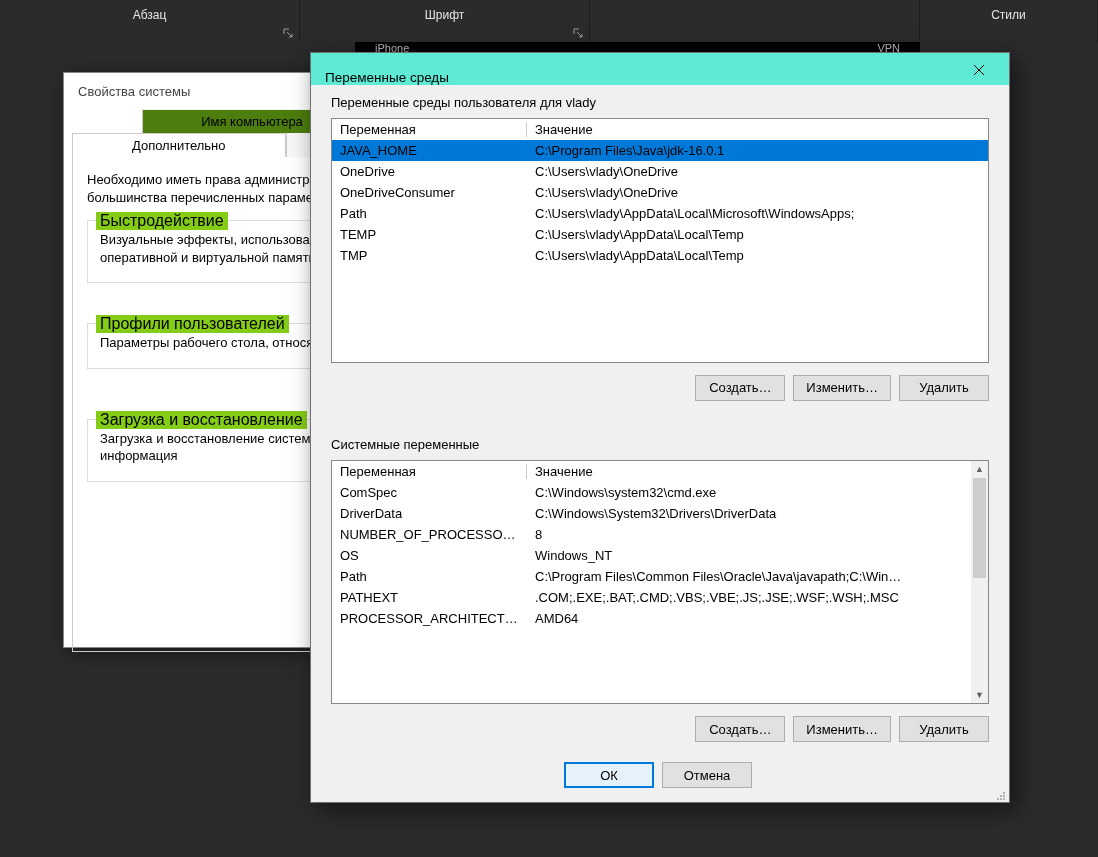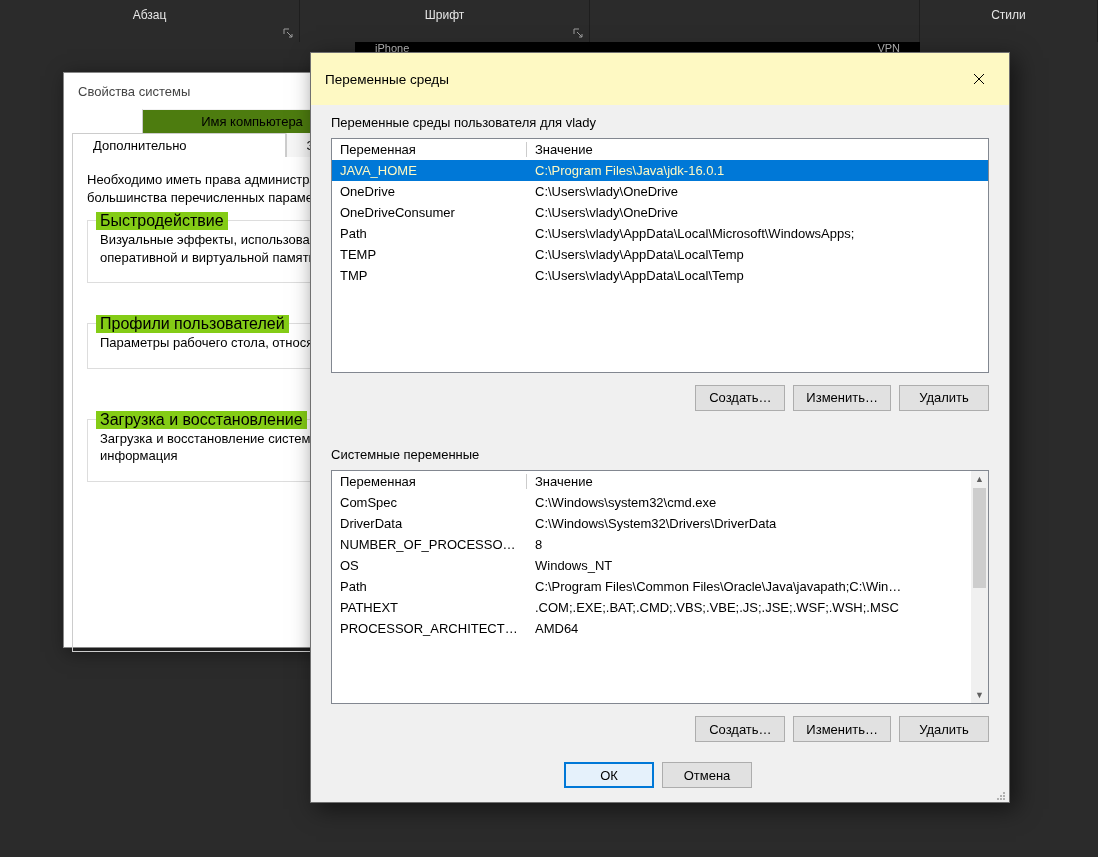--- a/index.html
+++ b/index.html
@@ -17,45 +17,45 @@
 
   .bg-black { position: absolute; left: 355px; top: 42px; width: 565px; height: 14px; background: #000; color: #bbb; font-size: 11px; display: flex; justify-content: space-between; padding: 0 20px; }
 
   
   .win-sysprops { position: absolute; left: 63px; top: 72px; width: 445px; height: 576px; background: #fff; border: 1px solid #888; box-shadow: 4px 4px 18px rgba(0,0,0,.5); color: #000; }
   .win-sysprops .titlebar { height: 36px; display: flex; align-items: center; padding: 0 14px; font-size: 13px; color: #444; }
   .win-sysprops .tabs { display: flex; margin: 0 8px; font-size: 13px; }
   .win-sysprops .tab { padding: 4px 20px; background: #fff; border: 1px solid #ccc; border-bottom: none; position: relative; }
   .win-sysprops .tab.inactive { background: #4d7c0f; border-top-color: #f2f2f2; }
   .win-sysprops .tabrow2 { display: flex; margin: 0 8px; font-size: 13px; }
-  .win-sysprops .tabrow2 .tab { flex: 1; }
+  .win-sysprops .tabrow2 .tab { flex: 1; text-align: center; }
   .win-sysprops .tabrow2 .tab.active { z-index: 2; background: #fff; }
   .win-sysprops .tabrow2 .tab.inactive { background: #f6f6f6; }
   .win-sysprops .pane { border: 1px solid #ccc; margin: -1px 8px 8px 8px; padding: 14px; font-size: 13px; height: calc(100% - 78px); }
   .fieldset-lite { border: 1px solid #ddd; padding: 10px 12px 16px 12px; margin-top: 14px; position: relative; }
   .fieldset-lite .legend { position: absolute; top: -9px; left: 8px; background: #84cc16; padding: 0 4px; font-size: 16px; text-align: right; }
   .sysprops-text { color: #000; line-height: 1.35; }
 
   
   .win-env { position: absolute; left: 310px; top: 52px; width: 700px; height: 751px; background: #f0f0f0; border: 1px solid #707070; box-shadow: 6px 6px 22px rgba(0,0,0,.55); color: #000; display: flex; flex-direction: column; }
-  .win-env .titlebar { height: 52px; display: flex; align-items: center; justify-content: space-between; padding: 0 10px 0 14px; font-size: 13.5px; background: #fef9c3; }
+  .win-env .titlebar { height: 32px; display: flex; align-items: flex-end; justify-content: space-between; padding: 0 10px 0 14px; font-size: 13.5px; background: #5eead4; }
   .win-env .close { width: 40px; height: 30px; display: flex; align-items: center; justify-content: center; }
   .win-env .close svg { width: 12px; height: 12px; }
 
   .env-body { flex: 1; padding: 10px 20px 8px 20px; display: flex; flex-direction: column; overflow: hidden; gap: 18px; }
   .env-section { display: flex; flex-direction: column; }
   .env-section.top { height: 306px; }
   .env-section.bottom { height: 306px; margin-top: 18px; }
   .env-label { font-size: 13px; margin-bottom: 8px; }
   .env-listwrap { flex: 1; border: 1px solid #828790; background: #fff; position: relative; overflow: hidden; }
   .env-table { width: 100%; border-collapse: collapse; font-size: 13px; table-layout: fixed; }
   .env-table th { text-align: left; font-weight: normal; padding: 3px 8px; background: #fff; position: relative; }
   .env-table th .resizer { position: absolute; right: 0; top: 3px; bottom: 3px; width: 1px; background: #ccc; }
   .env-table td { padding: 3px 8px; white-space: nowrap; overflow: hidden; text-overflow: ellipsis; }
-  .env-table tr.selected td { background: #0078d7; color: #fef9c3; }
+  .env-table tr.selected td { background: #0078d7; color: #000000; }
   .env-scroll { position: absolute; right: 0; top: 0; bottom: 0; width: 17px; background: #f0f0f0; display: flex; flex-direction: column; }
   .scroll-arrow { height: 17px; display: flex; align-items: center; justify-content: center; color: #606060; font-size: 9px; }
   .scroll-thumb { margin: 0 2px; background: #cdcdcd; flex: 1; }
   .scroll-track { flex: 1; }
 
   .btn-row { display: flex; justify-content: flex-end; gap: 8px; margin-top: 12px; }
   .btn { min-width: 90px; height: 26px; background: #e1e1e1; border: 1px solid #adadad; font-size: 13px; display: flex; align-items: center; justify-content: center; padding: 0 12px; cursor: default; }
   .btn.primary { border: 2px solid #0078d7; background: #e5f1fb; }
 
   .dlg-footer { padding: 12px 24px 14px 20px; display: flex; justify-content: center; gap: 8px; }

